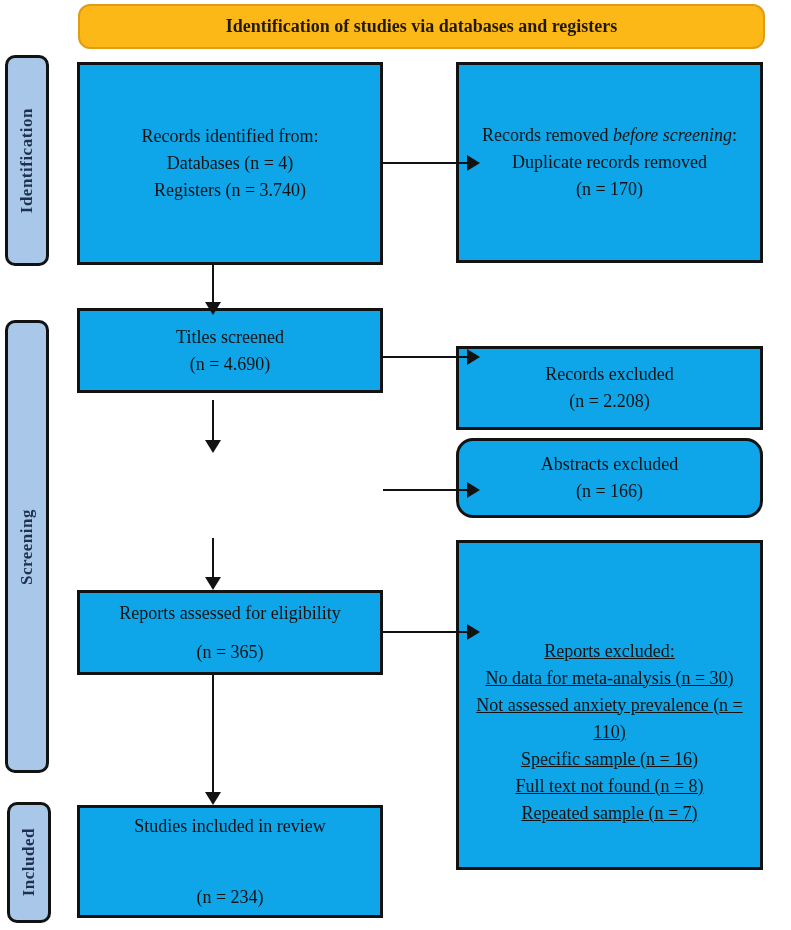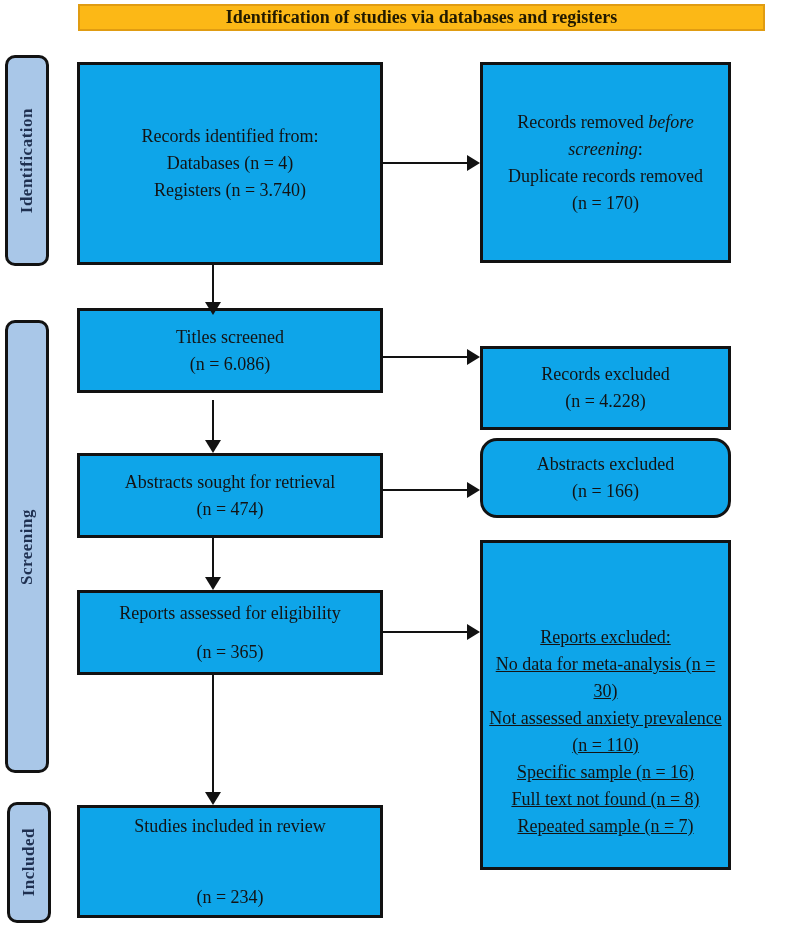--- a/index.html
+++ b/index.html
@@ -18,24 +18,24 @@
   .page {
     position: relative;
     width: 791px;
     height: 930px;
     background: #ffffff;
     overflow: hidden;
   }
   .banner {
     position: absolute;
     left: 78px; top: 4px;
-    width: 687px; height: 27px;
+    width: 687px; height: 45px;
     background: var(--banner-fill);
     border: 2px solid var(--banner-border);
-    border-radius: 0;
+    border-radius: 12px;
     display: flex; align-items: center; justify-content: center;
     font-weight: bold;
     font-size: 18px;
     color: #221A00;
   }
   .sidebar {
     position: absolute;
     width: 44px;
     background: var(--sidebar-fill);
     border: 3px solid var(--sidebar-border);
@@ -60,21 +60,21 @@
     background: #0ea5e9;
     border: 3px solid var(--box-border);
     display: flex; flex-direction: column;
     align-items: center; justify-content: center;
     text-align: center;
     font-size: 18px;
     line-height: 1.5;
     padding: 4px 4px;
   }
   .col-left  { left: 77px;  width: 306px; }
-  .col-right { left: 480px; width: 251px; }
+  .col-right { left: 456px; width: 307px; }
 
   .box-records-identified { top: 62px;  height: 203px; }
   .box-titles-screened    { top: 308px; height: 85px;  }
   .box-abstracts-sought   { top: 453px; height: 85px;  }
   .box-reports-assessed   { top: 590px; height: 85px; gap: 12px;  }
   .box-studies-included   { top: 805px; height: 113px; gap: 44px; }
 
   .box-records-removed    { top: 62px;  height: 201px; }
   .box-records-excluded   { top: 302px; height: 84px; margin-top: 44px;  }
   .box-abstracts-excluded { top: 438px; height: 80px; border-radius: 17px;  }
@@ -148,32 +148,28 @@
   </div>
 
   <div class="flowbox col-right box-records-removed">
     <div><span>Records removed </span><span class="it">before screening</span><span>:</span></div>
     <div>Duplicate records removed</div>
     <div>(n = 170)</div>
   </div>
 
   <div class="flowbox col-left box-titles-screened">
     <div>Titles screened</div>
-    <div>(n = 6.086)</div>
+    <div>(n = 4.690)</div>
   </div>
 
   <div class="flowbox col-right box-records-excluded">
     <div>Records excluded</div>
-    <div>(n = 4.228)</div>
-  </div>
-
-  <div class="flowbox col-left box-abstracts-sought">
-    <div>Abstracts sought for retrieval</div>
-    <div>(n = 474)</div>
-  </div>
+    <div>(n = 2.208)</div>
+  </div>
+
 
   <div class="flowbox col-right box-abstracts-excluded">
     <div>Abstracts excluded</div>
     <div>(n = 166)</div>
   </div>
 
   <div class="flowbox col-left box-reports-assessed">
     <div>Reports assessed for eligibility</div>
     <div>(n = 365)</div>
   </div>

